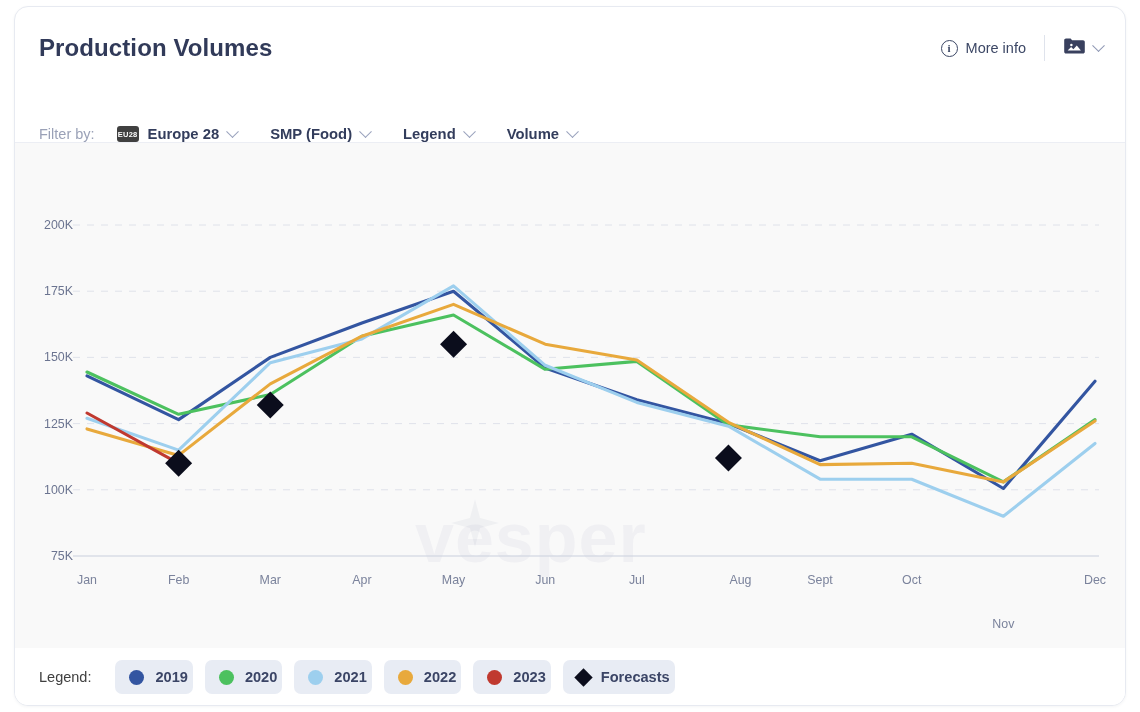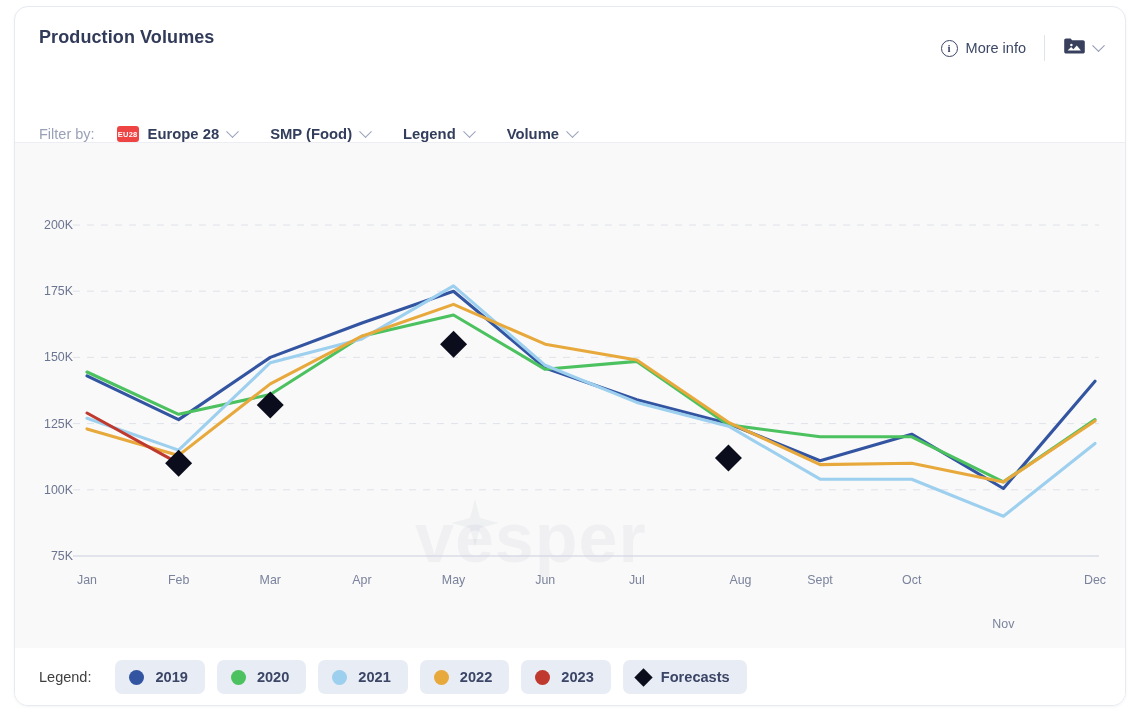--- a/index.html
+++ b/index.html
@@ -27,22 +27,22 @@
 
   
   #header {
     position: relative;
     height: 74px;
     padding: 0 24px;
   }
   #chart-title {
     position: absolute;
     left: 24px;
-    top: 20px;
-    font-size: 18px;
+    top: 27px;
+    font-size: 24px;
     font-weight: bold;
     color: #313a59;
     letter-spacing: .1px;
   }
   #header-actions {
     position: absolute;
     right: 22px;
     top: 28px;
     display: flex;
     align-items: center;
@@ -101,21 +101,21 @@
     gap: 9px;
     font-size: 14.8px;
     color: #333d5c;
     font-weight: 600;
     margin-right: 33px;
     cursor: pointer;
     white-space: nowrap;
   }
   .eu-badge {
     width: 22px; height: 16px;
-    background: #ef4444;
+    background: #404040;
     border-radius: 3px;
     color: #ffffff;
     font-size: 7.5px;
     font-weight: bold;
     display: flex;
     align-items: center;
     justify-content: center;
     letter-spacing: .2px;
     font-family: "Liberation Sans", sans-serif;
   }
@@ -179,21 +179,21 @@
     font-size: 14.5px;
     color: #404040;
     margin-right: 12px;
   }
   .legend-chip {
     display: flex;
     align-items: center;
     gap: 11px;
     background: #e8ecf4;
     border-radius: 7px;
-    padding: 9px 17px 9px 14px;
+    padding: 9px 5px 9px 14px;
     cursor: pointer;
   }
   .legend-dot {
     width: 15px; height: 15px; border-radius: 50%;
     flex: 0 0 auto;
   }
   .legend-diamond {
     width: 13px; height: 13px;
     background: #0b0d1c;
     transform: rotate(45deg);

